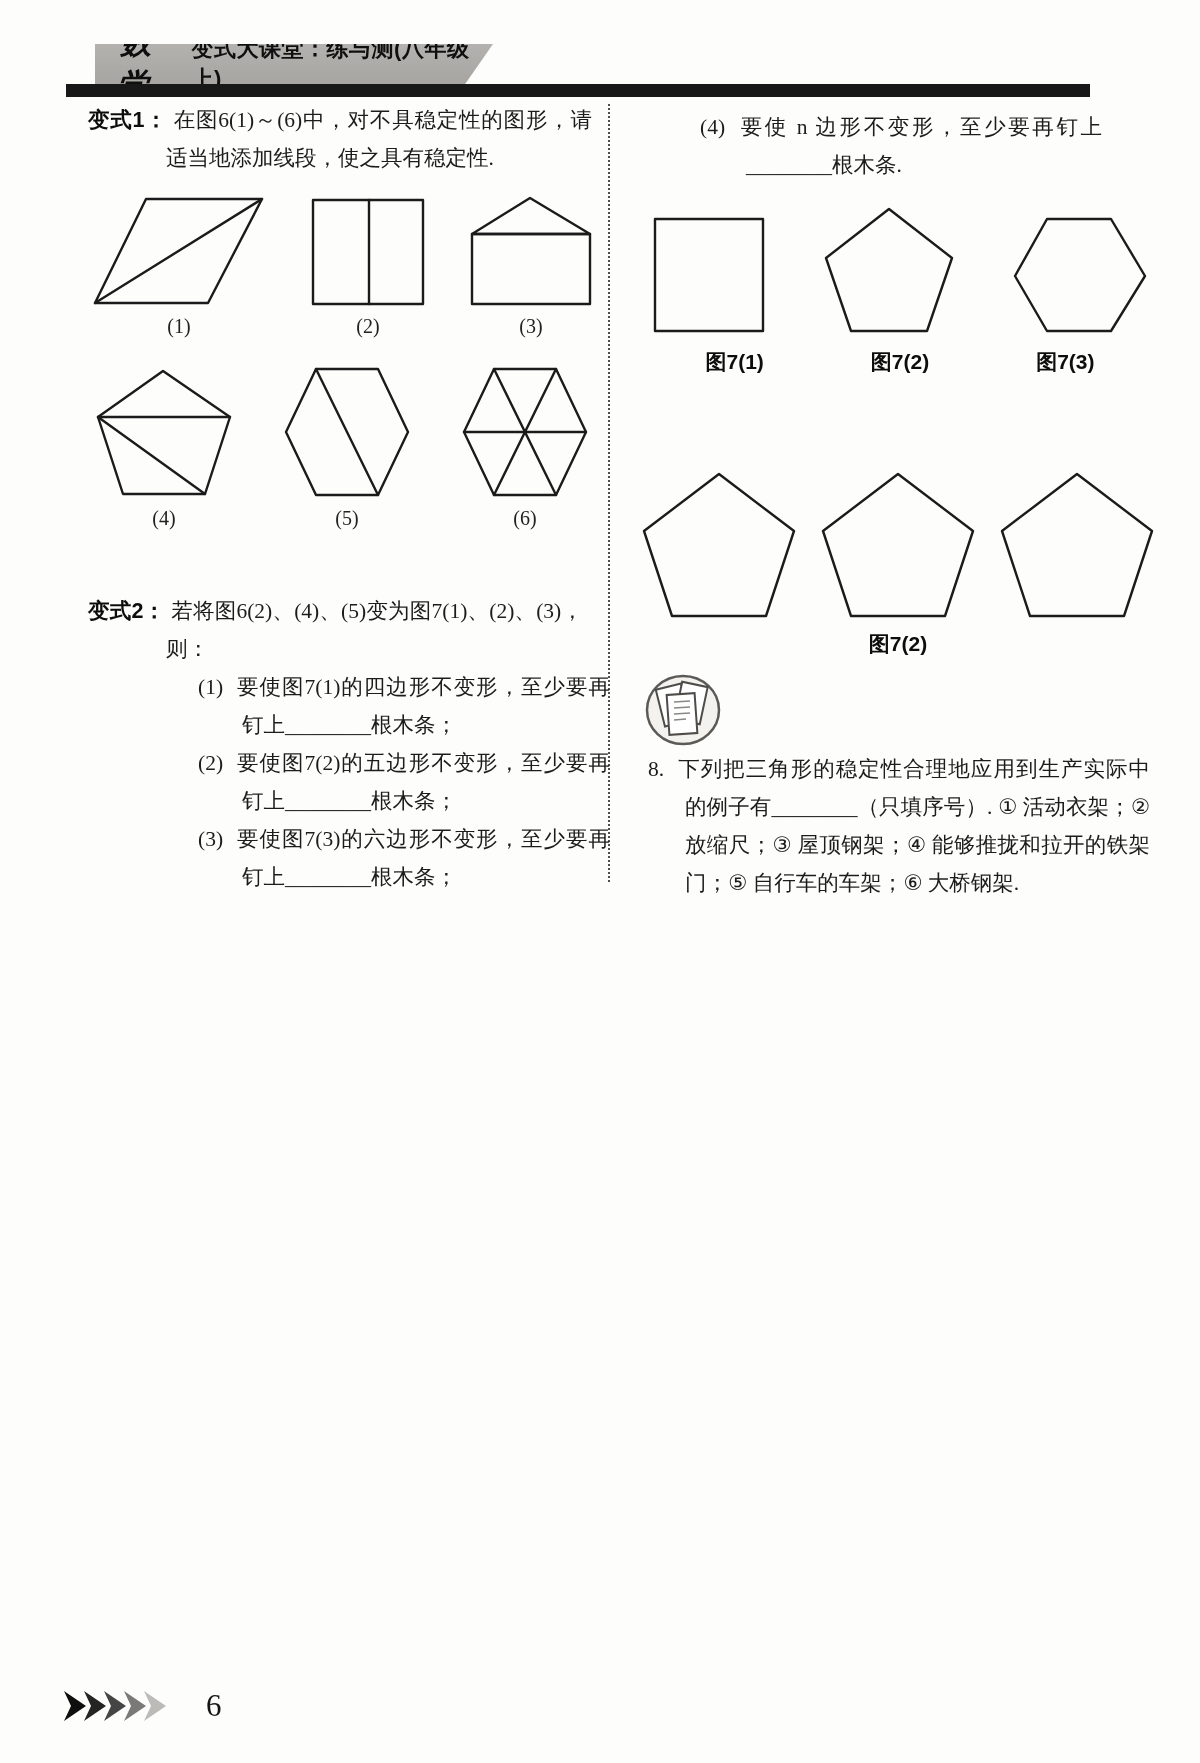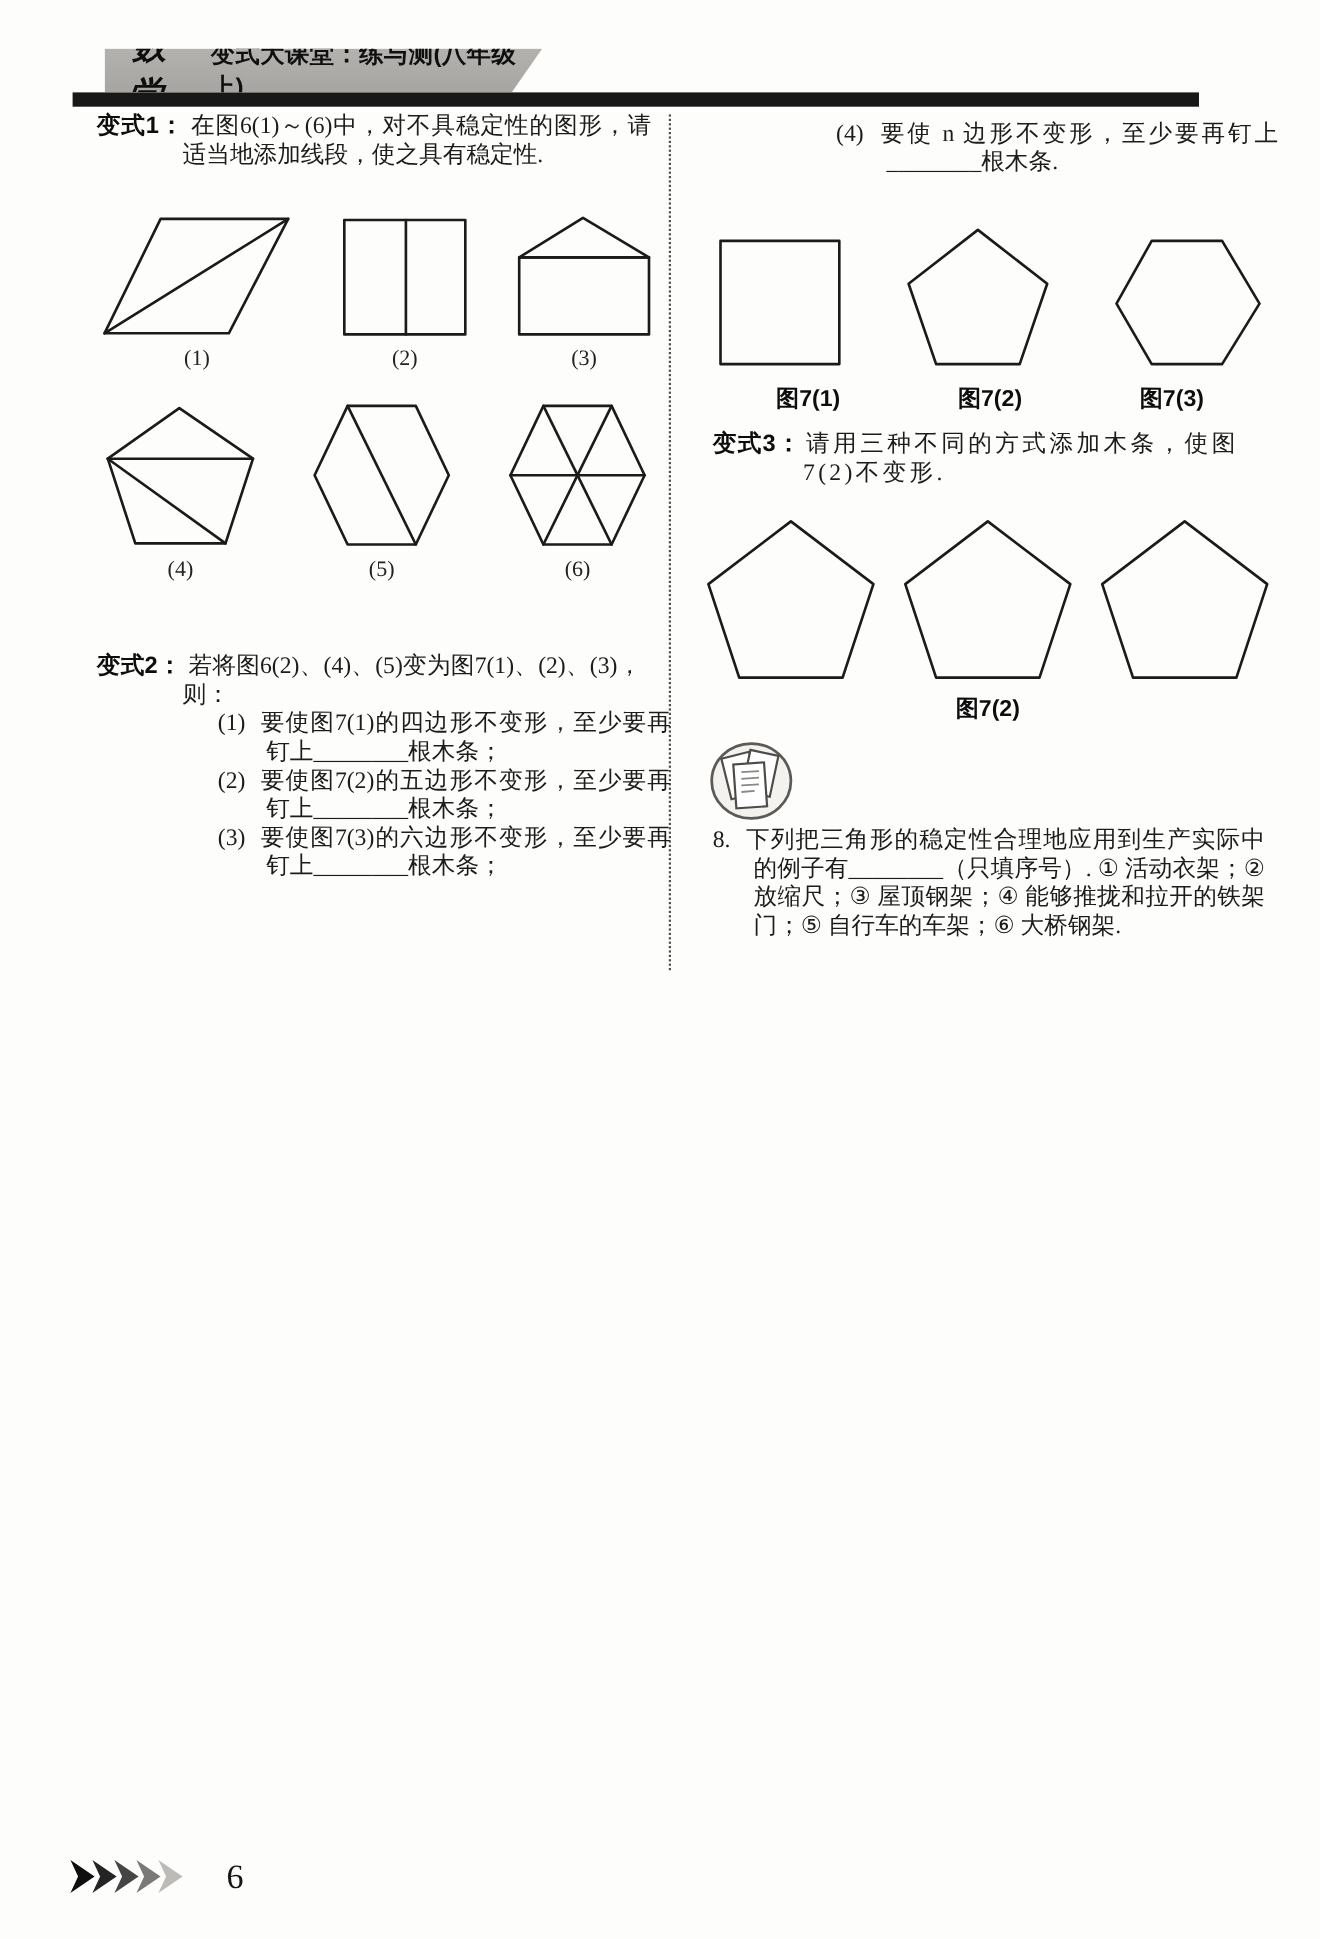--- a/index.html
+++ b/index.html
@@ -30,21 +30,21 @@
     position:absolute; left:66px; top:84px; width:1024px; height:13px;
     background:#181818;
   }
 
   
   .divider {
     position:absolute; left:608px; top:104px; height:778px; width:0;
     border-left:2px dotted #4e4e4e;
   }
 
-  .hang { text-align:justify; font-size:21.5px; line-height:26px; }
+  .hang { text-align:justify; font-size:21.5px; line-height:38px; }
   .vlabel {
     font-family:"Liberation Sans", sans-serif; font-weight:bold;
     font-size:21.5px; color:#0d0d0d;
   }
   .marker { margin-right:13px; }
 
   
   .v1 { position:absolute; left:88px; top:101px; width:504px;
         padding-left:78px; text-indent:-78px; }
   .v1 .vlabel { margin-right:6px; }
@@ -66,21 +66,21 @@
   }
   .fig6label { position:absolute; left:88px; top:552px; width:504px; text-align:center; }
 
   
   .v2 { position:absolute; left:88px; top:592px; width:512px; }
   .v2intro { padding-left:78px; text-indent:-78px; width:495px; }
   .v2intro .vlabel { margin-right:6px; }
   .v2item { margin-left:110px; padding-left:44px; text-indent:-44px; width:412px; }
 
   
-  .item4 { position:absolute; left:648px; top:108px; margin-left:112px;
+  .item4 { position:absolute; left:648px; top:108px; margin-left:52px;
            padding-left:46px; text-indent:-46px; width:402px; }
 
   .figrow7 { left:652px; top:206px; width:496px; }
   .cap7row { position:absolute; left:652px; top:348px; width:496px;
              display:flex; }
   .cap7row .c { flex:1; text-align:center; }
 
   .v3 { position:absolute; left:648px; top:390px; width:478px;
         padding-left:82px; text-indent:-82px; letter-spacing:3px; }
   .v3 .vlabel { margin-right:4px; letter-spacing:1px; }
@@ -205,21 +205,20 @@
       </svg>
     </div>
   </div>
 
   <div class="cap7row">
     <span class="c figlabel">图7(1)</span>
     <span class="c figlabel">图7(2)</span>
     <span class="c figlabel">图7(3)</span>
   </div>
 
-  <p class="hang v3"><span class="vlabel">变式3：</span><span>请用三种不同的方式添加木条，使图7(2)不变形.</span></p>
 
   <div class="figrow figrowP">
     <div class="figblock">
       <svg class="geo" width="158" height="150" viewBox="0 0 158 150">
         <polygon points="79,4 154,61 126,146 32,146 4,61"></polygon>
       </svg>
     </div>
     <div class="figblock">
       <svg class="geo" width="158" height="150" viewBox="0 0 158 150">
         <polygon points="79,4 154,61 126,146 32,146 4,61"></polygon>

